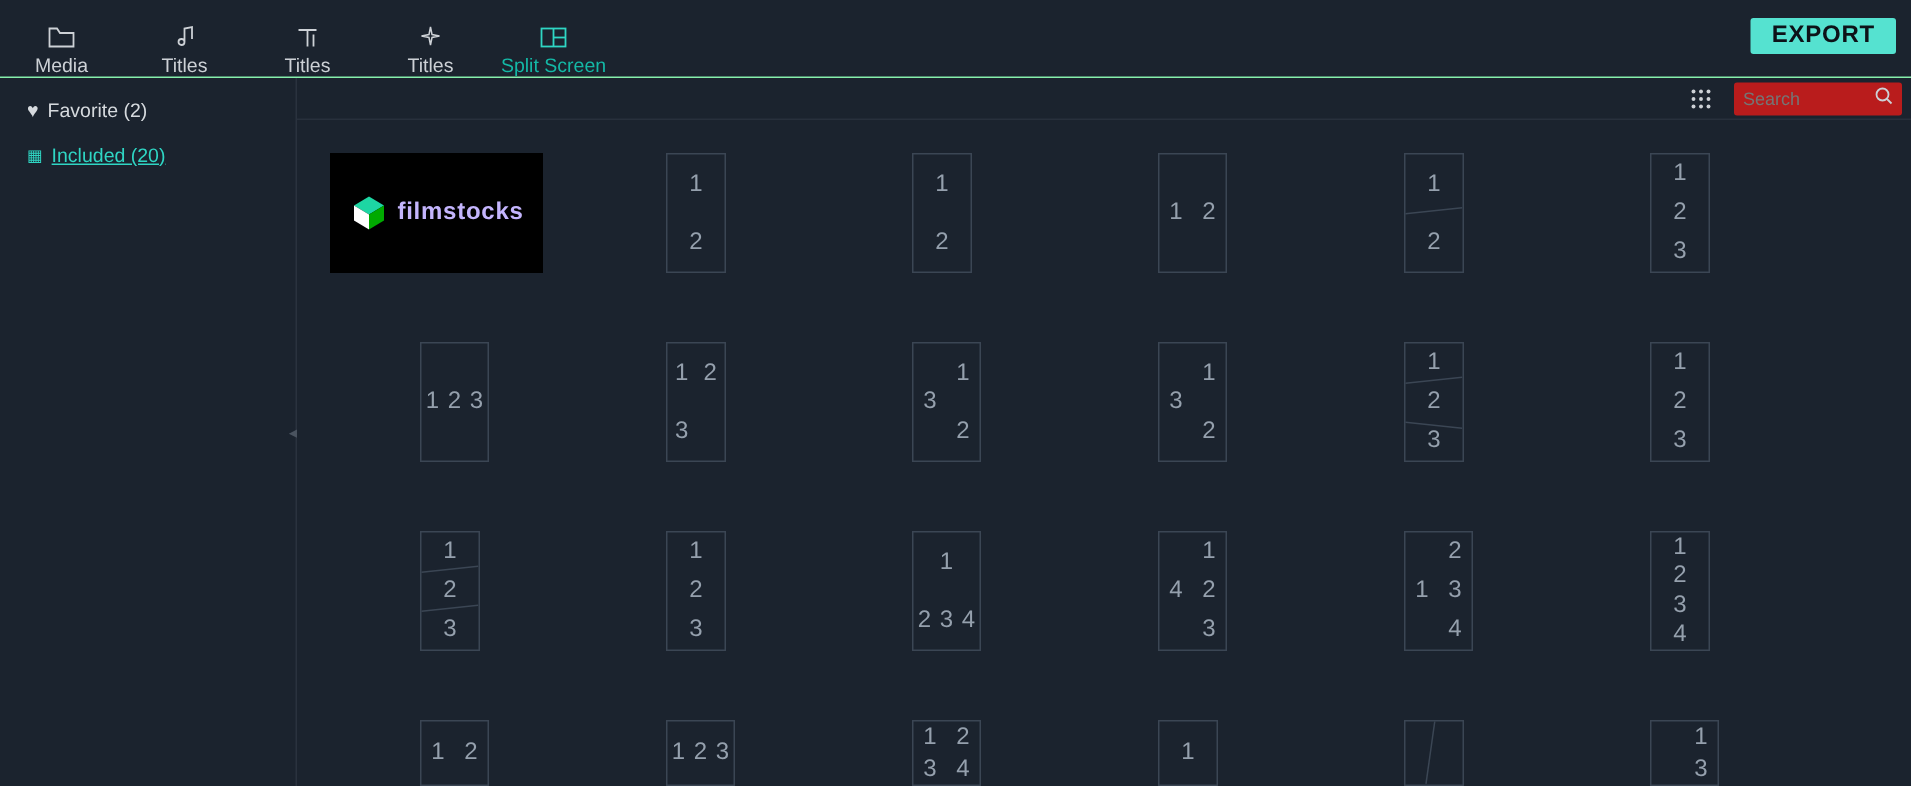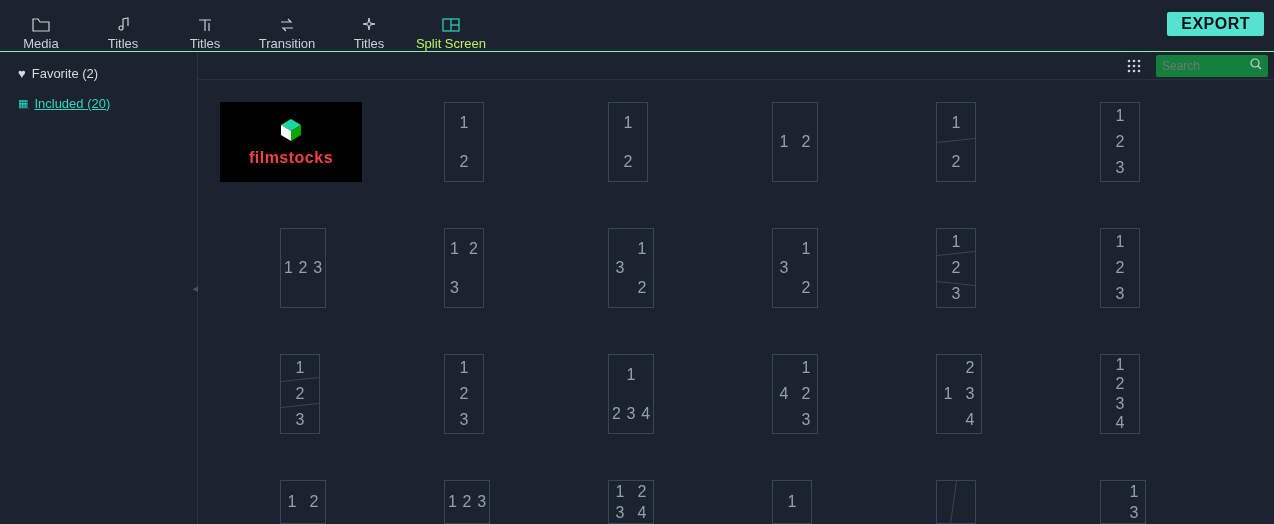--- a/index.html
+++ b/index.html
@@ -24,21 +24,21 @@
     display: flex;
     flex-direction: column;
     align-items: center;
     justify-content: center;
     width: 82px;
     cursor: pointer;
     gap: 2px;
   }
   .tool-item .icon { height: 18px; display:flex; align-items:center; }
   .tool-item .label { font-size: 13px; }
-  .tool-item.active .label { color: #bef264; }
+  .tool-item.active .label { color: #14b8a6; }
   .tool-item.active .icon svg path,
   .tool-item.active .icon svg rect,
   .tool-item.active .icon svg line { stroke: #2fd6c4; }
   .export-btn {
     position: absolute;
     right: 10px;
     top: 12px;
     height: 24px;
     background: #55e2d0;
     color: #0d1218;
@@ -94,21 +94,21 @@
     padding-right: 6px;
     border-bottom: 1px solid #28303c;
   }
   .grid-toggle {
     width: 24px; height:24px; display:flex; align-items:center; justify-content:center;
     color:#cdd1d6; cursor:pointer;
   }
   .search-wrap {
     display: flex;
     align-items: center;
-    background: #15803d;
+    background: #b91c1c;
     height: 22px;
     margin-left: 10px;
     padding: 0 6px;
     width: 112px;
     border-radius: 2px;
   }
   .search-wrap input {
     background: transparent;
     border: none;
     outline: none;
@@ -132,25 +132,25 @@
     display:flex;
     align-items:flex-start;
     justify-content:flex-start;
   }
   
   .logo-tile {
     width: 142px;
     height: 80px;
     background: #000;
     display:flex;
-    flex-direction:column;
+    flex-direction:row;
     align-items:center;
     justify-content:center;
     gap:6px;
-    color:#ef4444;
+    color:#c4b5fd;
     font-weight:700;
   }
   .logo-cube {
     width:26px; height:26px; position:relative;
   }
   .logo-name { font-size:16px; letter-spacing:0.5px; }
   
   .thumb {
     border: 1px solid #3b4654;
     background: transparent;
@@ -202,28 +202,20 @@
     </span>
     <span class="label">Titles</span>
   </div>
   <div class="tool-item">
     <span class="icon">
       <svg width="16" height="14" viewBox="0 0 16 14">
           <path d="M2 2 L14 2 M8 2 L8 13 M12 5 L12 13" fill="none" stroke="#cdd1d6" stroke-width="1.2"></path>
         </svg>
     </span>
     <span class="label">Titles</span>
-  </div>
-  <div class="tool-item">
-    <span class="icon">
-      <svg width="18" height="14" viewBox="0 0 18 14">
-          <path d="M3 4 L13 4 L10 1 M15 10 L5 10 L8 13" fill="none" stroke="#cdd1d6" stroke-width="1.2"></path>
-        </svg>
-    </span>
-    <span class="label">Transition</span>
   </div>
   <div class="tool-item">
     <span class="icon">
       <svg width="16" height="16" viewBox="0 0 16 16">
           <path d="M8 1 L9 6 L14 7 L9 8 L8 13 L7 8 L2 7 L7 6 Z" fill="none" stroke="#cdd1d6" stroke-width="1"></path>
         </svg>
     </span>
     <span class="label">Titles</span>
   </div>
   <div class="tool-item active">

